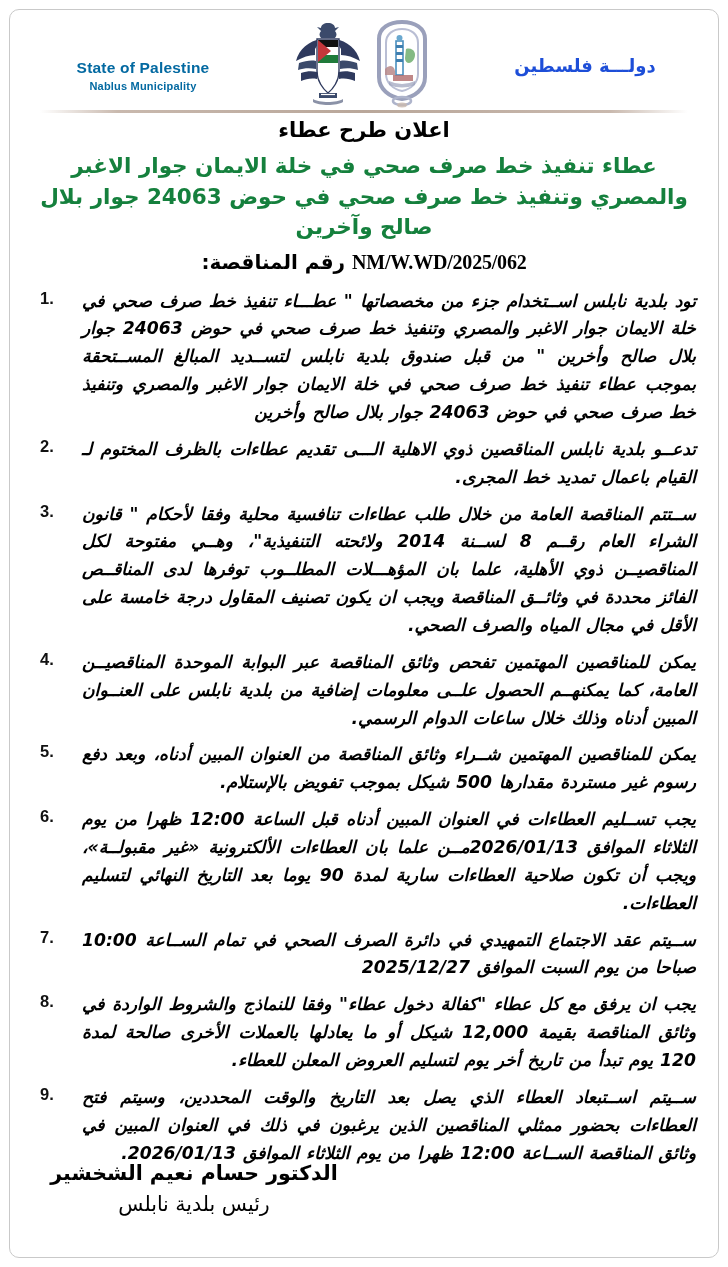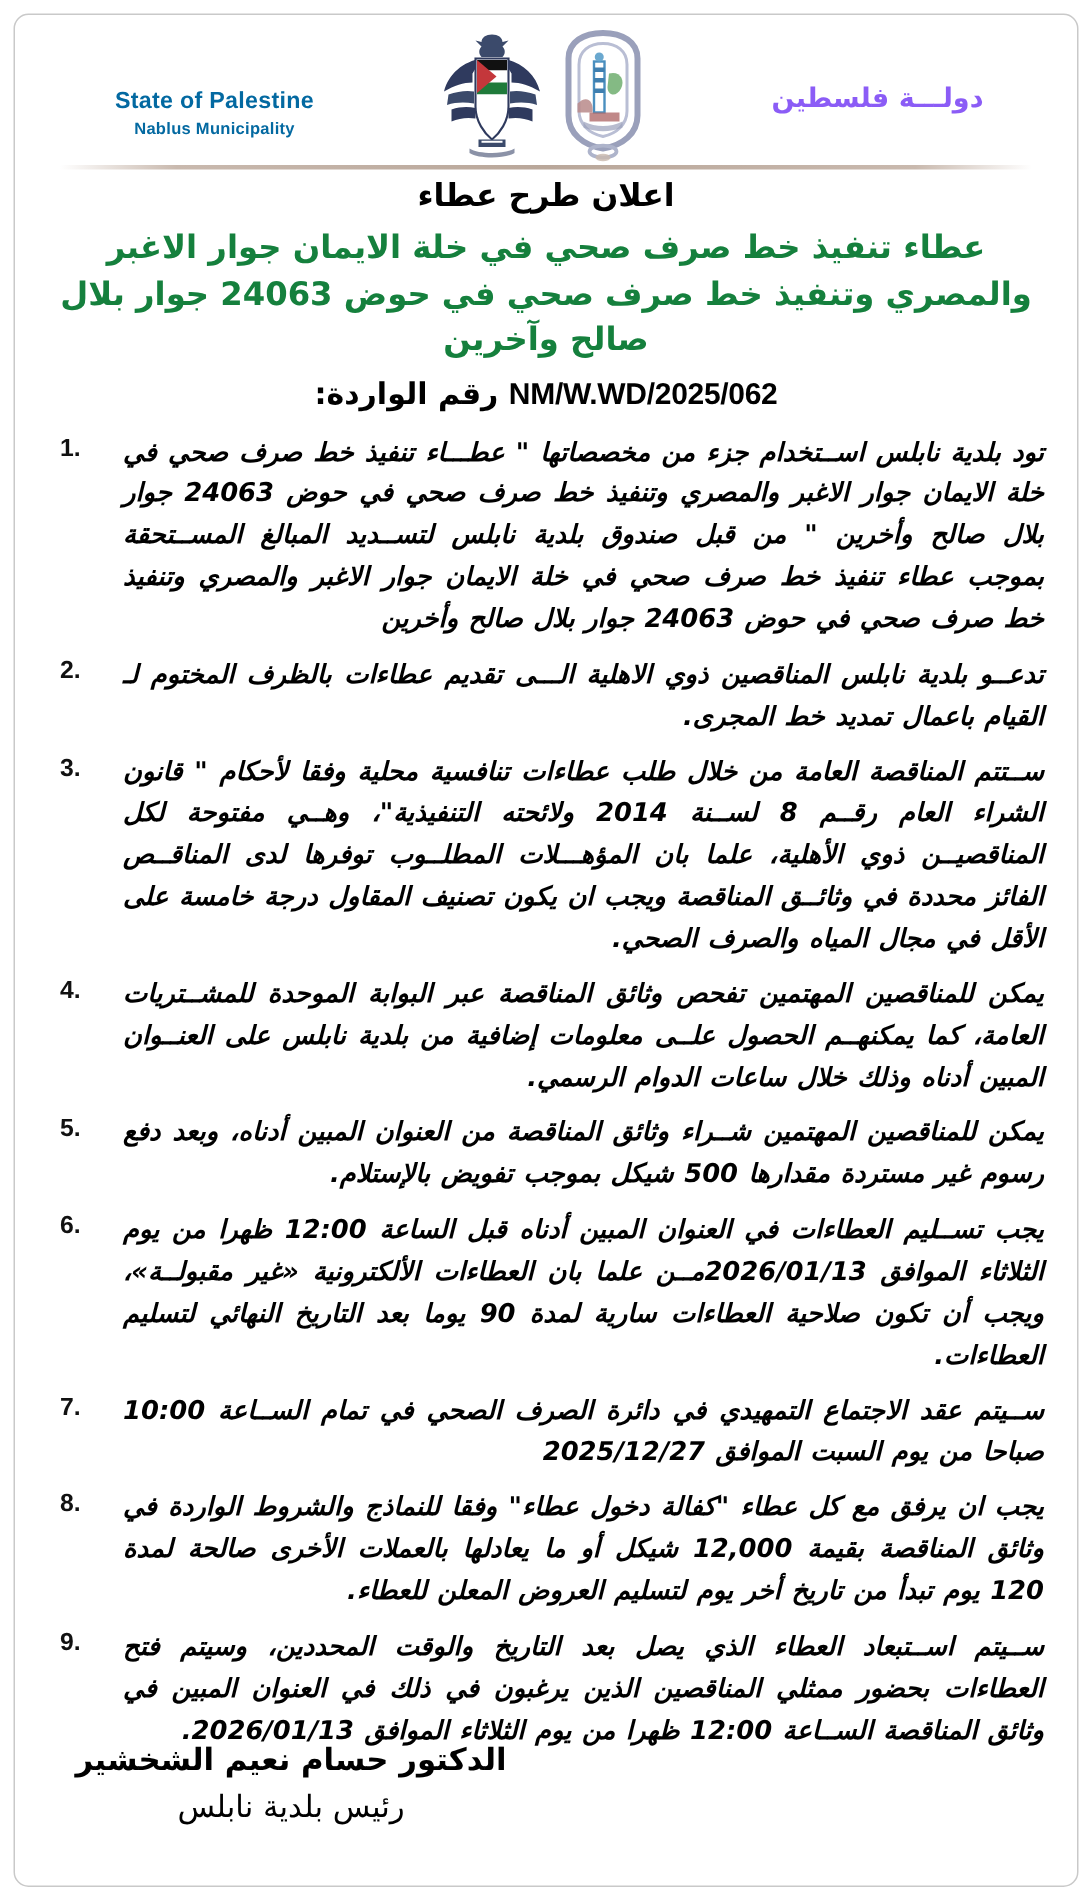--- a/index.html
+++ b/index.html
@@ -50,21 +50,21 @@
     line-height: 1.45;
     width: 210px;
     order: 3;
     margin-top: 22px;
   }
   .hdr-en .l1 { font-size: 15.5px; letter-spacing: .2px; }
   .hdr-en .l2 { font-size: 11px; letter-spacing: .2px; }
 
   .hdr-ar {
     text-align: center;
-    color: #8b5cf6;
+    color: #1d4ed8;
     font-weight: bold;
     line-height: 1.5;
     width: 210px;
     order: 1;
   }
   .hdr-ar .l1 { font-size: 18px; letter-spacing: 1px; }
   .hdr-ar .l2 { font-size: 17px; letter-spacing: 1px; }
 
   .emblems {
     order: 2;
@@ -107,21 +107,21 @@
     font-size: 20px;
     font-weight: bold;
     color: #000;
     margin-top: 7px;
     direction: rtl;
   }
   .t-number .code {
     direction: ltr;
     unicode-bidi: embed;
     display: inline-block;
-    font-family: Liberation Sans, sans-serif;
+    font-family: Liberation Serif, serif;
     letter-spacing: -0.2px;
   }
 
   
   .clauses {
     margin-top: 14px;
     padding: 0 22px 0 22px;
   }
   .clause {
     display: flex;
@@ -225,21 +225,21 @@
       </div>
 
     </div>
     <div class="hdr-rule"></div>
 
     <div class="titles">
       <div class="t-announce">اعلان طرح عطاء</div>
       <div class="t-subject">عطاء تنفيذ خط صرف صحي في خلة الايمان جوار الاغبر والمصري وتنفيذ خط صرف صحي في حوض 24063 جوار بلال صالح وآخرين</div>
       <div class="t-number">
         <span class="code">NM/W.WD/2025/062</span>
-        <span>رقم الواردة:</span>
+        <span>رقم المناقصة:</span>
       </div>
     </div>
 
     <div class="clauses">
 
       <div class="clause">
         <div class="clause-body">تود بلدية نابلس اســتخدام جزء من مخصصاتها " عطـــاء تنفيذ خط صرف صحي في خلة الايمان جوار الاغبر والمصري وتنفيذ خط صرف صحي في حوض 24063 جوار بلال صالح وأخرين " من قبل صندوق بلدية نابلس لتســديد المبالغ المســتحقة بموجب عطاء تنفيذ خط صرف صحي في خلة الايمان جوار الاغبر والمصري وتنفيذ خط صرف صحي في حوض 24063 جوار بلال صالح وأخرين</div>
         <div class="clause-num">1.</div>
       </div>
 
@@ -247,21 +247,21 @@
         <div class="clause-body">تدعــو بلدية نابلس المناقصين ذوي الاهلية الـــى تقديم عطاءات بالظرف المختوم لـ القيام باعمال تمديد خط المجرى.</div>
         <div class="clause-num">2.</div>
       </div>
 
       <div class="clause">
         <div class="clause-body">ســتتم المناقصة العامة من خلال طلب عطاءات تنافسية محلية وفقا لأحكام " قانون الشراء العام رقــم 8 لســنة 2014 ولائحته التنفيذية"، وهــي مفتوحة لكل المناقصيــن ذوي الأهلية، علما بان المؤهـــلات المطلــوب توفرها لدى المناقــص الفائز محددة في وثائــق المناقصة ويجب ان يكون تصنيف المقاول درجة خامسة على الأقل في مجال المياه والصرف الصحي.</div>
         <div class="clause-num">3.</div>
       </div>
 
       <div class="clause">
-        <div class="clause-body">يمكن للمناقصين المهتمين تفحص وثائق المناقصة عبر البوابة الموحدة للمشــتريات العامة، كما يمكنهــم الحصول علــى معلومات إضافية من بلدية نابلس على العنــوان المبين أدناه وذلك خلال ساعات الدوام الرسمي.</div>
+        <div class="clause-body">يمكن للمناقصين المهتمين تفحص وثائق المناقصة عبر البوابة الموحدة المناقصيــن العامة، كما يمكنهــم الحصول علــى معلومات إضافية من بلدية نابلس على العنــوان المبين أدناه وذلك خلال ساعات الدوام الرسمي.</div>
         <div class="clause-num">4.</div>
       </div>
 
       <div class="clause">
         <div class="clause-body">يمكن للمناقصين المهتمين شــراء وثائق المناقصة من العنوان المبين أدناه، وبعد دفع رسوم غير مستردة مقدارها 500 شيكل بموجب تفويض بالإستلام.</div>
         <div class="clause-num">5.</div>
       </div>
 
       <div class="clause">
         <div class="clause-body">يجب تســليم العطاءات في العنوان المبين أدناه قبل الساعة 12:00 ظهرا من يوم الثلاثاء الموافق 2026/01/13مــن علما بان العطاءات الألكترونية «غير مقبولــة»، ويجب أن تكون صلاحية العطاءات سارية لمدة 90 يوما بعد التاريخ النهائي لتسليم العطاءات.</div>

